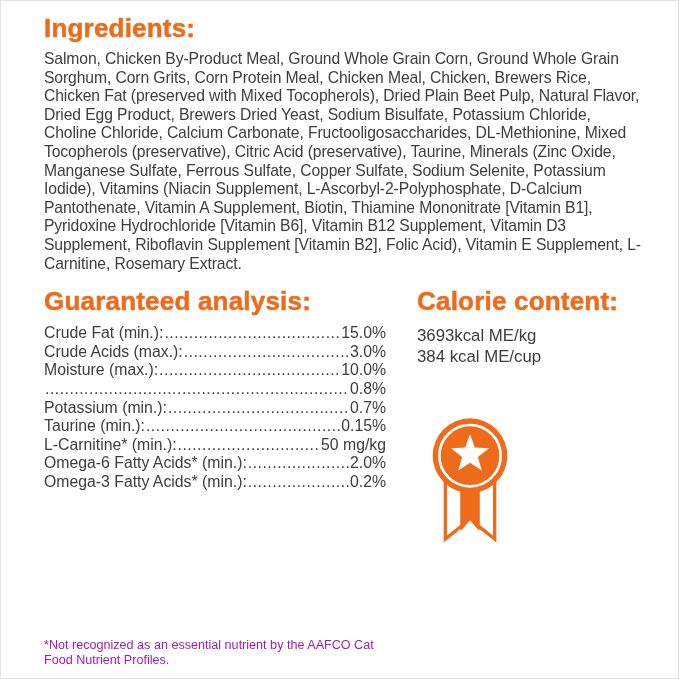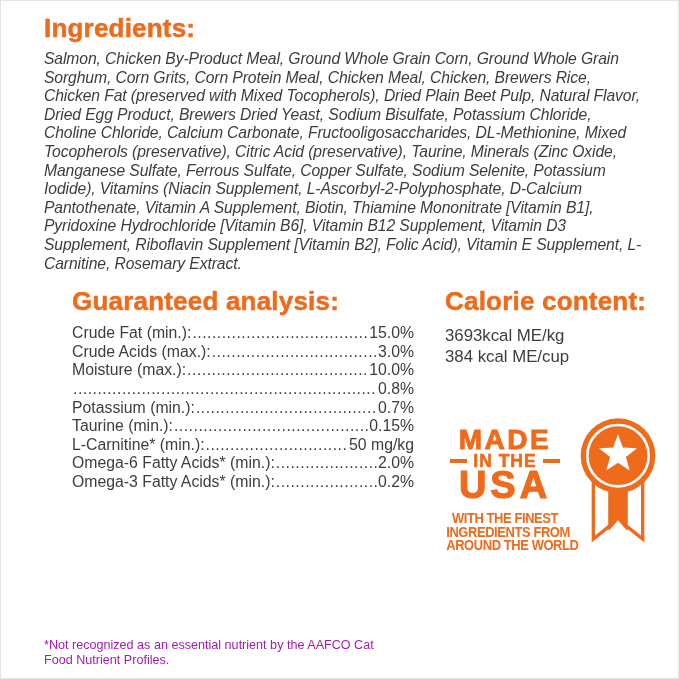--- a/index.html
+++ b/index.html
@@ -41,25 +41,24 @@
     letter-spacing:0.2px;
     -webkit-text-stroke:0.5px #ee6b1c;
   }
 
   .body-text {
     color:#3d3d3d;
     font-size:15.7px;
     line-height:18.6px;
     letter-spacing:-0.1px;
     margin-top:7px;
-    font-style:italic;
-  }
-
-  
-  .columns { display:flex; margin-top:14px;margin-left:28px; }
+  }
+
+  
+  .columns { display:flex; margin-top:14px; }
   .left-col { width:342px; flex:none; }
   .right-col { flex:1; margin-left:31px; }
 
   .ga-table { margin-top:8px; }
   .ga-row {
     display:flex; align-items:baseline;
     color:#3d3d3d;
     font-size:15.8px;
     line-height:18.6px;
     white-space:nowrap;
@@ -198,34 +197,20 @@
       </section>
 
       <section class="right-col">
         <h2 class="orange-heading">Calorie content:</h2>
         <div class="calorie-lines">
           <p class="calorie-line">3693kcal ME/kg</p>
           <p class="calorie-line">384 kcal ME/cup</p>
         </div>
 
         <div class="usa-badge">
-          <div class="usa-text">
-            <div class="usa-made">MADE</div>
-            <div class="usa-inthe">
-              <span class="dash"></span>
-                <span>IN THE</span>
-                <span class="dash"></span>
-            </div>
-            <div class="usa-usa">USA</div>
-            <div class="usa-tagline">
-              <div>WITH THE FINEST</div>
-              <div>INGREDIENTS FROM</div>
-              <div>AROUND THE WORLD</div>
-            </div>
-          </div>
           <svg class="medal" width="80" height="140" viewBox="0 0 120 210" xmlns="http://www.w3.org/2000/svg">
 
             <polygon points="23,90 23,183 48,163 48,90" fill="#ffffff" stroke="#ee6b1c" stroke-width="5"></polygon>
             <polygon points="97,90 97,183 72,163 72,90" fill="#ffffff" stroke="#ee6b1c" stroke-width="5"></polygon>
 
             <polygon points="46,90 46,171 60,155 74,171 74,90" fill="#ee6b1c"></polygon>
 
             <circle cx="60" cy="58" r="56" fill="#ee6b1c"></circle>
             <circle cx="60" cy="58" r="46" fill="none" stroke="#ffffff" stroke-width="4"></circle>
 

